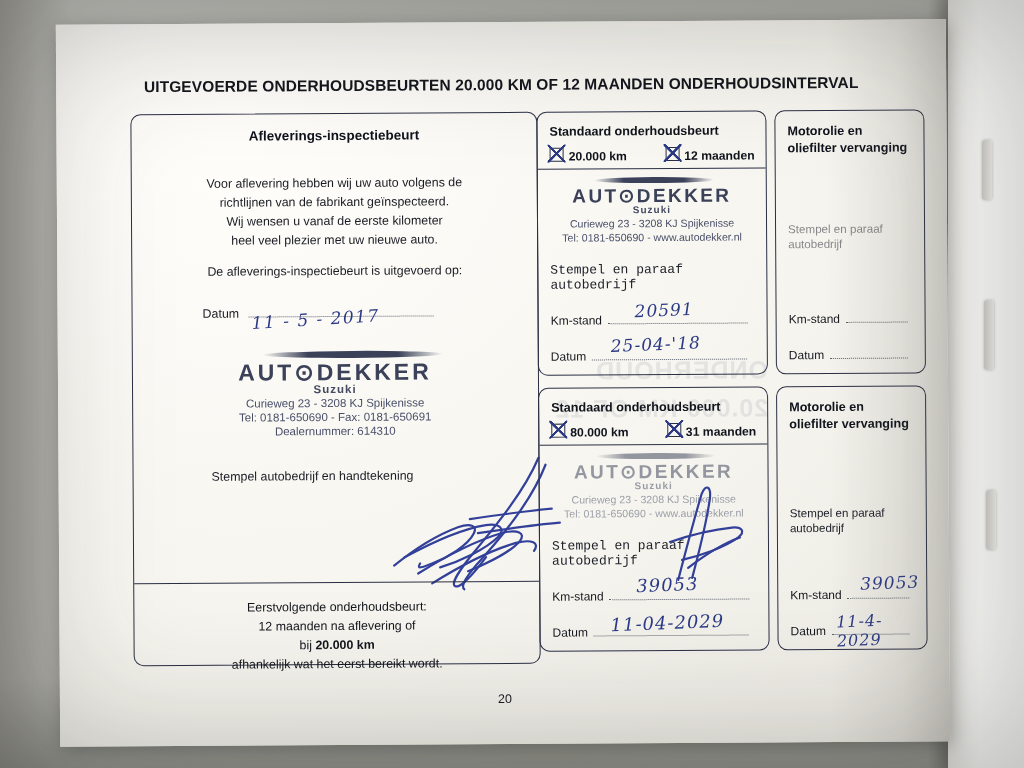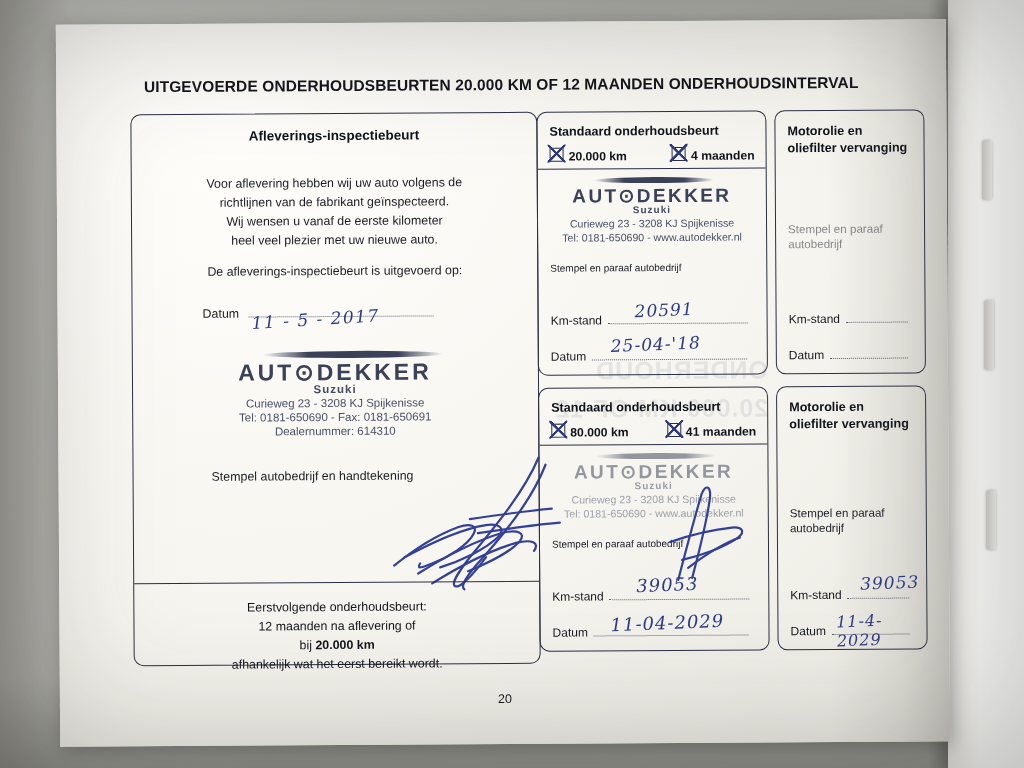--- a/index.html
+++ b/index.html
@@ -229,21 +229,21 @@
   .svc-stamp .swoosh {
     position: absolute; left: 48px; top: -7px; width: 120px; height: 6px;
     border-radius: 50%;
     background: linear-gradient(90deg, rgba(60,66,90,0) 0%, #3b4158 25%, #3b4158 75%, rgba(60,66,90,0) 100%);
   }
   .svc-stamp .logo { font-size: 19px; letter-spacing: 2.4px; }
   .svc-stamp .sub { font-size: 10px; }
   .svc-stamp .line { font-size: 10.6px; }
 
   .stamp-note {
-    position: absolute; font-size: 10px; color: #20222c;
+    position: absolute; font-size: 13px; color: #20222c; font-family: Liberation Mono, monospace;
   }
   .oil-note {
     position: absolute; left: 12px; top: 110px; width: 126px;
     font-size: 11.6px; color: #20222c; line-height: 15px;
   }
 
   .field {
     position: absolute; font-size: 12px; color: #16181f;
   }
   .field .dots {
@@ -345,21 +345,21 @@
     <div class="hand hand-date-delivery">11 - 5 - 2017</div>
 
     <div class="box box-service" style="left:480px; top:90px;">
       <div class="svc-title">Standaard onderhoudsbeurt</div>
       <div class="svc-subline"></div>
       <div class="svc-opts">
         <span>
           <span class="chk ticked"></span><span>20.000 km</span>
         </span>
         <span>
-          <span class="chk ticked"></span><span>4 maanden</span>
+          <span class="chk ticked"></span><span>12 maanden</span>
         </span>
       </div>
 
       <div class="stamp svc-stamp">
         <div class="swoosh"></div>
         <div class="logo">AUT⊙DEKKER</div>
         <div class="sub">Suzuki</div>
         <div class="line">Curieweg 23  -  3208 KJ  Spijkenisse</div>
         <div class="line">Tel: 0181-650690 - www.autodekker.nl</div>
       </div>
@@ -396,21 +396,21 @@
     </div>
 
     <div class="box box-service" style="left:480px; top:366px;">
       <div class="svc-title">Standaard onderhoudsbeurt</div>
       <div class="svc-subline"></div>
       <div class="svc-opts">
         <span>
           <span class="chk ticked"></span><span>80.000 km</span>
         </span>
         <span>
-          <span class="chk ticked"></span><span>41 maanden</span>
+          <span class="chk ticked"></span><span>31 maanden</span>
         </span>
       </div>
 
       <div class="stamp svc-stamp faded">
         <div class="swoosh"></div>
         <div class="logo">AUT⊙DEKKER</div>
         <div class="sub">Suzuki</div>
         <div class="line">Curieweg 23  -  3208 KJ  Spijkenisse</div>
         <div class="line">Tel: 0181-650690 - www.autodekker.nl</div>
       </div>

